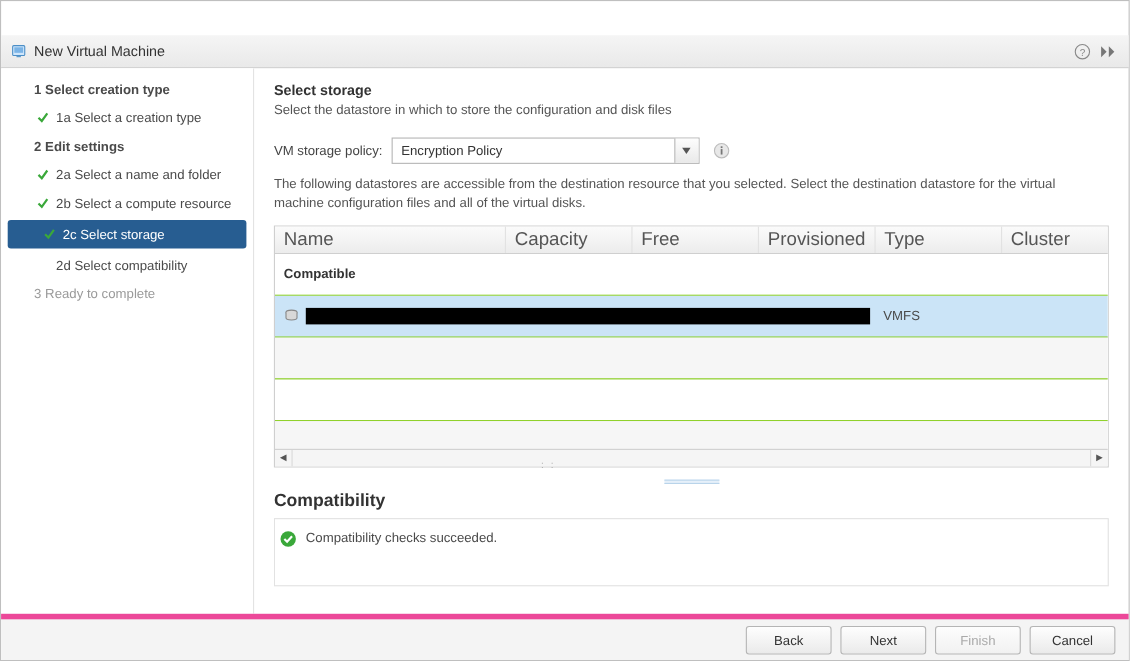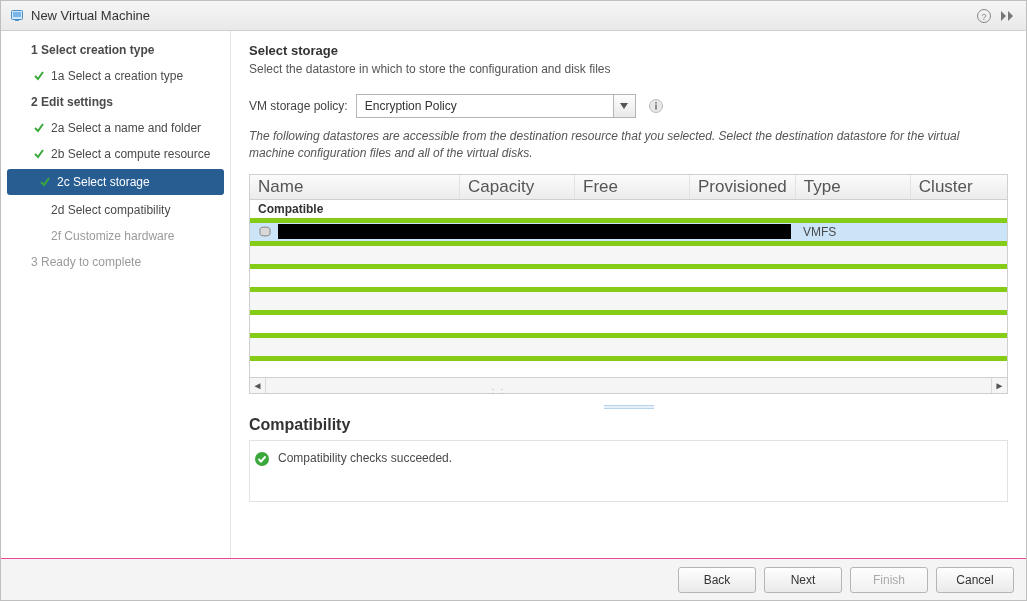--- a/index.html
+++ b/index.html
@@ -16,20 +16,21 @@
     
     .titlebar {
       height: 30px;
       background: linear-gradient(to bottom, #f5f5f5, #e9e9e9);
       border-bottom: 1px solid #cfcfcf;
       display: flex;
       align-items: center;
       padding: 0 8px;
       font-size: 13px;
       color: #333;
+      margin-top: 31px;
     }
     .titlebar .title-icon {
       display: inline-flex;
       margin-right: 6px;
     }
     .titlebar-spacer { flex: 1; }
     .titlebar .right-icons {
       display: flex;
       align-items: center;
       gap: 8px;
@@ -139,21 +140,20 @@
       align-items: center;
       justify-content: center;
       color: #777;
       margin-left: 4px;
     }
     .desc-text {
       font-size: 12px;
       color: #555;
       line-height: 1.4;
       margin-bottom: 12px;
-      font-style: italic;
     }
 
     
     .table-wrap {
       border: 1px solid #cfcfcf;
       display: flex;
       flex-direction: column;
       height: 220px;
     }
     .thead {
@@ -178,24 +178,24 @@
     .col-type { flex: 0 0 115px; }
     .col-cluster { flex: 1; }
 
     .tbody {
       flex: 1;
       overflow: auto;
       background: #fff;
     }
     .trow {
       display: flex;
-      height: 23px;
-      align-items: center;
-      font-size: 12px;
-      border-bottom: 5px solid #84cc16;
+      height: 38px;
+      align-items: center;
+      font-size: 12px;
+      border-bottom: 1px solid #84cc16;
     }
     .trow.alt { background: #f6f6f6; }
     .trow .td {
       padding: 0 8px;
       height: 100%;
       display: flex;
       align-items: center;
       overflow: hidden;
     }
     .trow.compat-header {
@@ -267,21 +267,21 @@
       height: 62px;
       display: flex;
       align-items: flex-start;
       gap: 8px;
     }
     .ok-icon svg circle { fill: #3aa83a; }
 
     
     .footer {
       height: 42px;
-      border-top: 1px solid #ec4899;
+      border-top: 5px solid #ec4899;
       background: #f4f4f4;
       display: flex;
       align-items: center;
       justify-content: flex-end;
       gap: 8px;
       padding: 0 12px;
     }
     .btn {
       min-width: 78px;
       height: 26px;
@@ -369,24 +369,20 @@
         <span class="check">
             <svg width="12" height="12" viewBox="0 0 12 12">
               <path d="M2 6 L5 9 L10 2" fill="none" stroke="#3aa83a" stroke-width="2"></path>
             </svg>
           </span>
         <span class="label">2c  Select storage</span>
       </div>
       <div class="step sub">
         <span class="check"></span>
         <span class="label">2d  Select compatibility</span>
-      </div>
-      <div class="step sub disabled">
-        <span class="check"></span>
-        <span class="label">2f  Customize hardware</span>
       </div>
       <div class="step major disabled" style="font-weight:normal; color:#9a9a9a;">
         <span class="label">3  Ready to complete</span>
       </div>
     </div>
 
     <div class="right-panel">
       <div class="panel-title">Select storage</div>
       <div class="panel-subtitle">Select the datastore in which to store the configuration and disk files</div>
 

